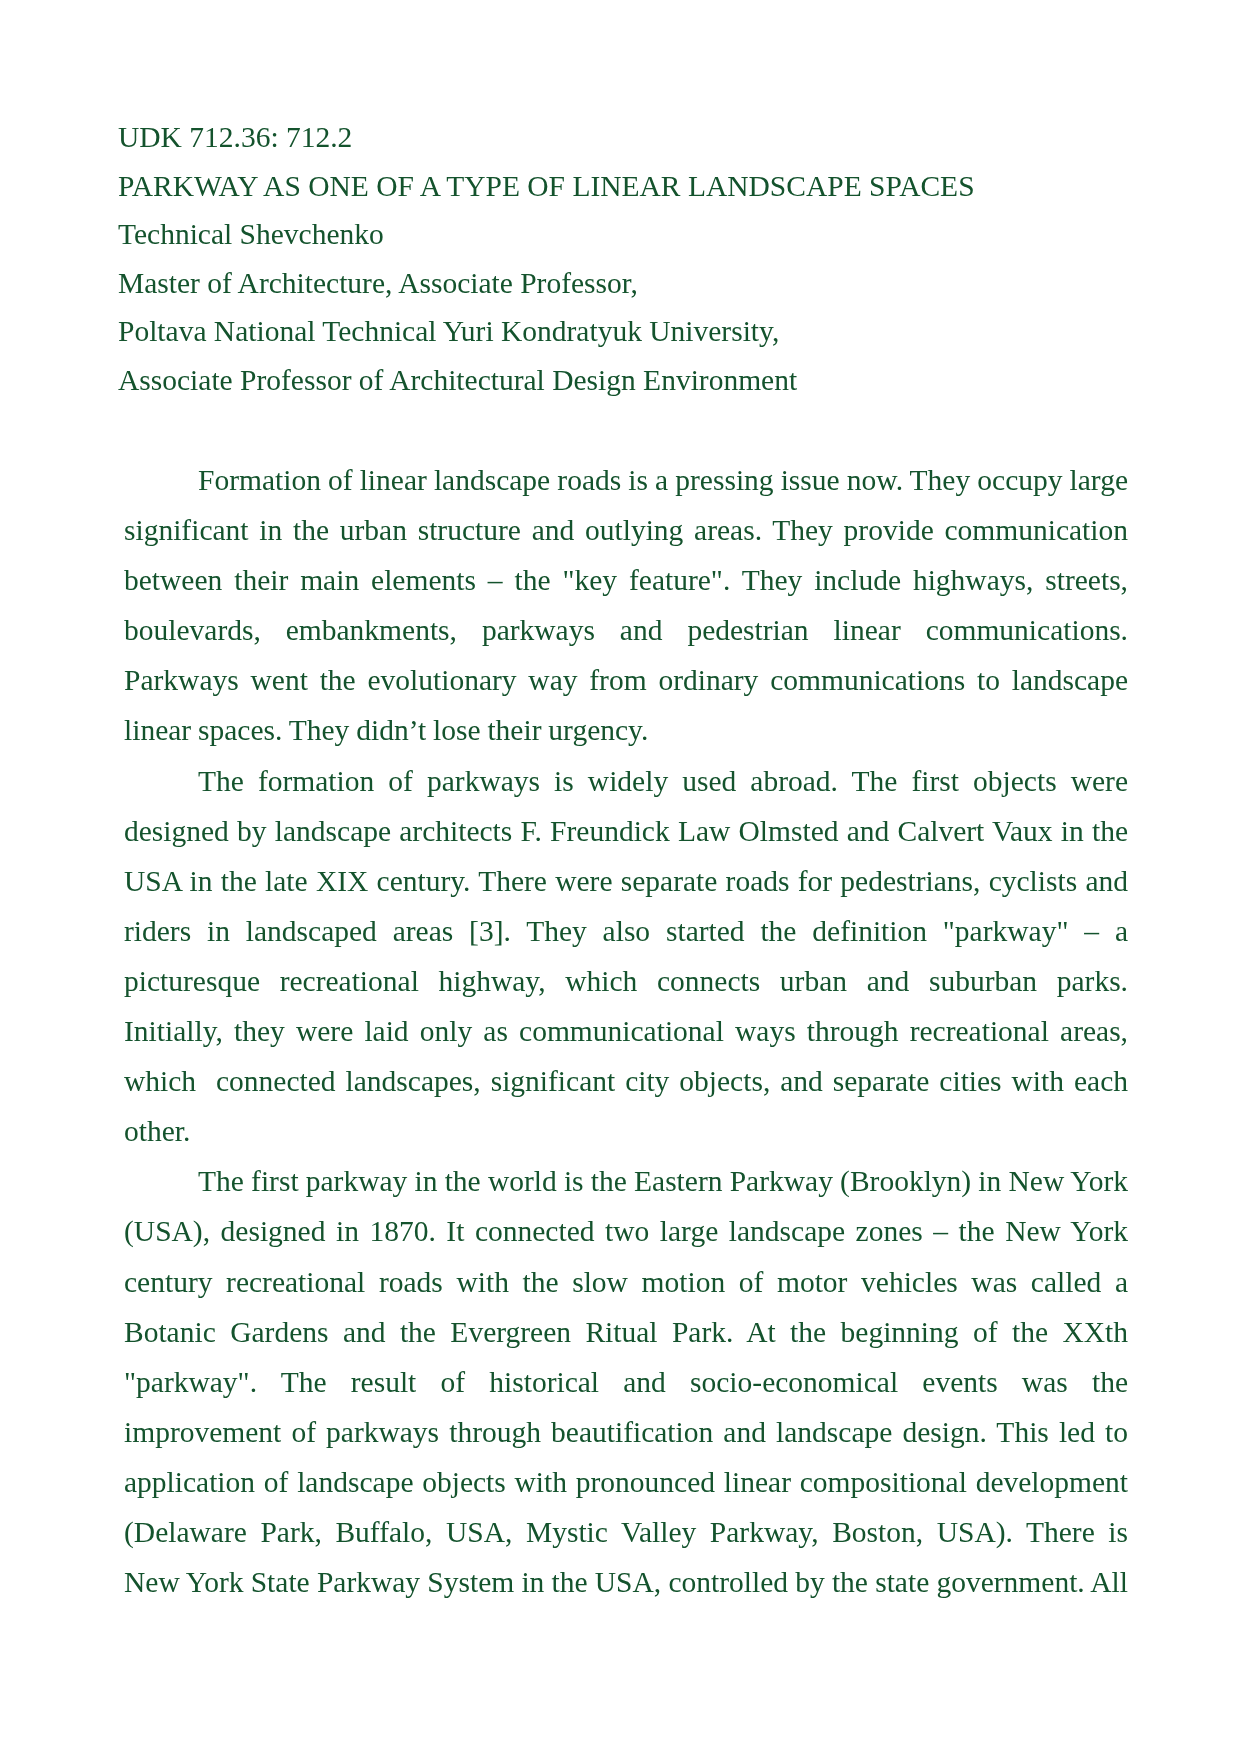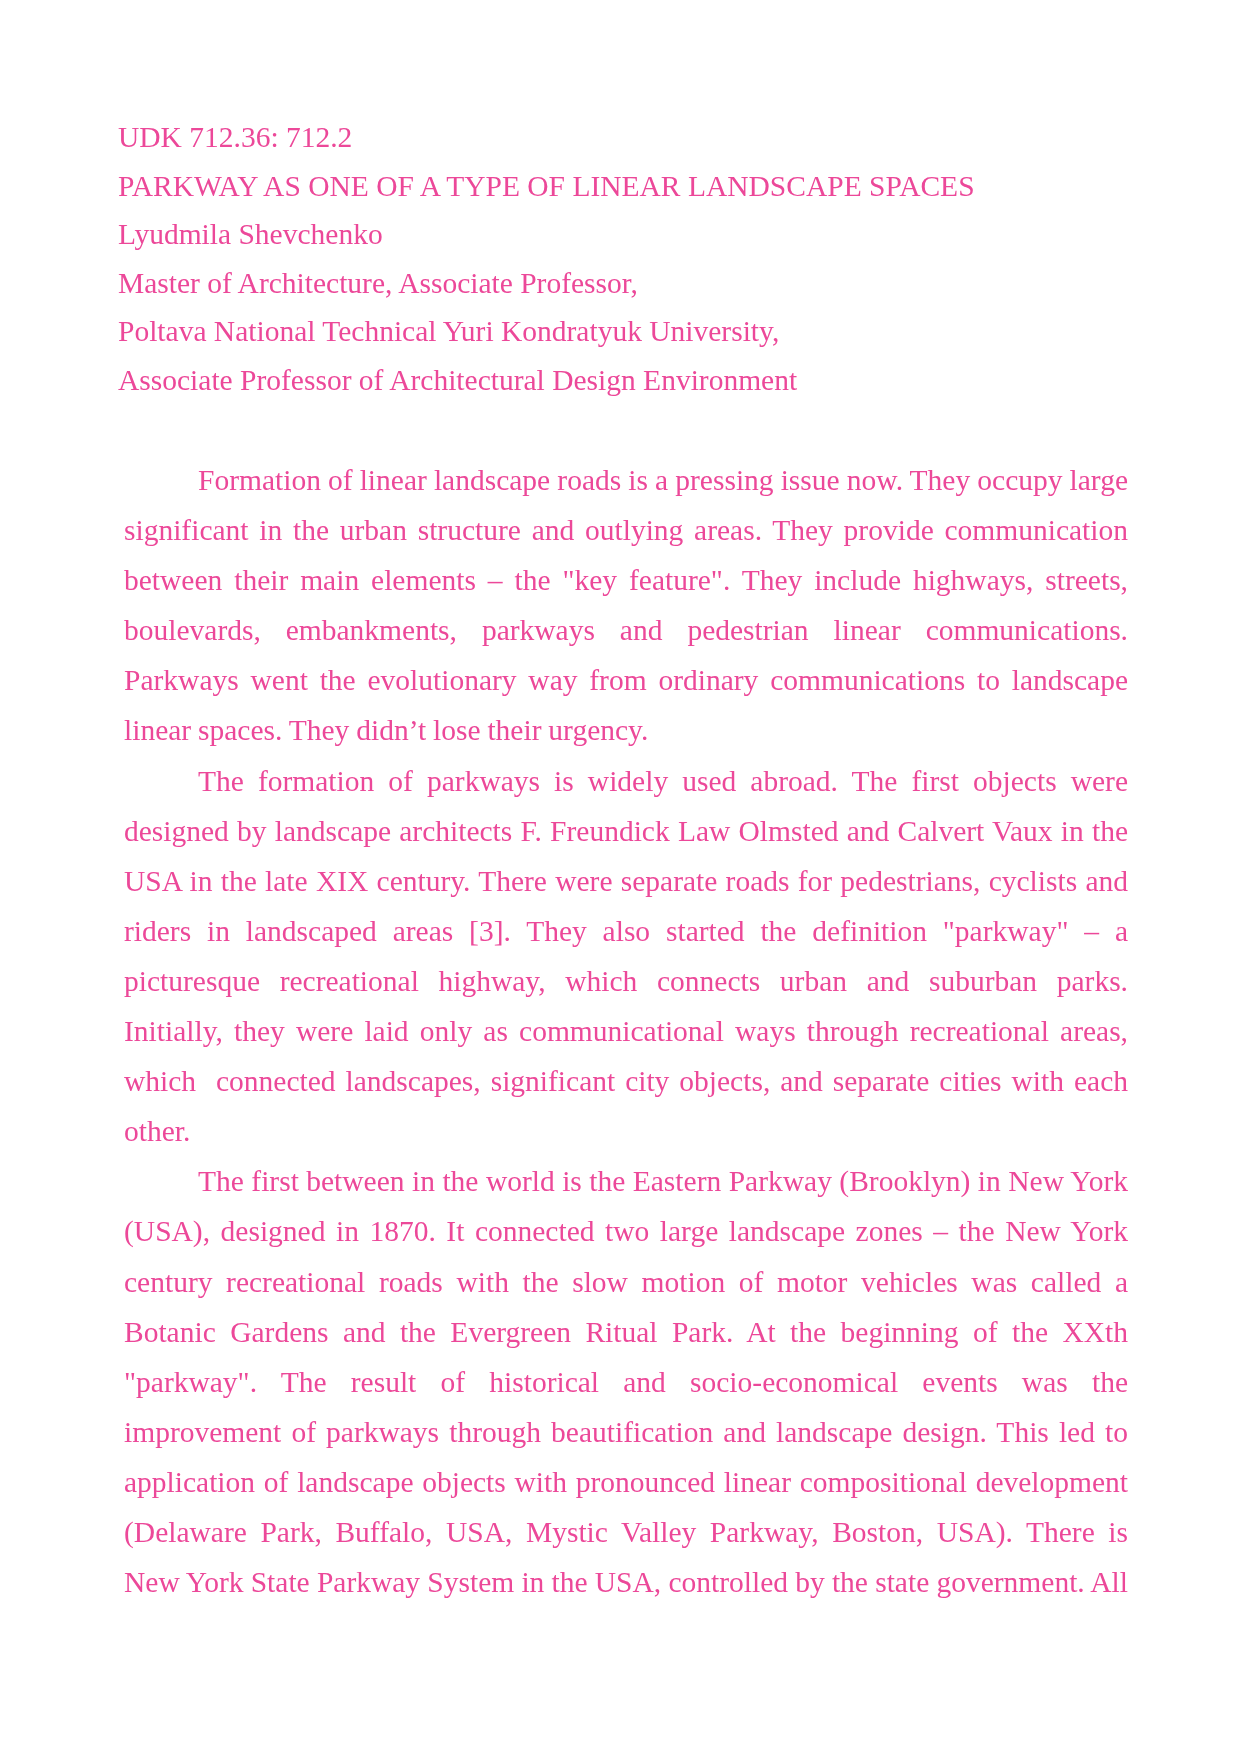--- a/index.html
+++ b/index.html
@@ -12,21 +12,21 @@
     height: 1754px;
     position: relative;
   }
   .page {
     position: absolute;
     left: 0;
     top: 0;
     width: 1240px;
     height: 1754px;
     background: #ffffff;
-    color: #ec4899;
+    color: #14532d;
     font-family: "Liberation Serif", "DejaVu Serif", serif;
     font-size: 29.5px;
   }
   .header-block {
     position: absolute;
     left: 118px;
     top: 113px;
     width: 1004px;
     line-height: 48.6px;
   }
@@ -60,21 +60,21 @@
   .indent { text-indent: 74px; }
 </style>
 </head>
 <body>
 
 <div class="page">
 
   <div class="header-block">
     <div class="hline left">UDK 712.36: 712.2</div>
     <div class="hline center">PARKWAY AS ONE OF A TYPE OF LINEAR LANDSCAPE SPACES</div>
-    <div class="hline center">Lyudmila Shevchenko</div>
+    <div class="hline center">Technical Shevchenko</div>
     <div class="hline center">Master of Architecture, Associate Professor,</div>
     <div class="hline center">Poltava National Technical Yuri Kondratyuk University,</div>
     <div class="hline center">Associate Professor of Architectural Design Environment</div>
   </div>
 
   <div class="body-block">
 
     <div class="para">
       <div class="bline j indent">Formation of linear landscape roads is a pressing issue now. They occupy large</div>
       <div class="bline j">significant in the urban structure and outlying areas. They provide communication</div>
@@ -89,21 +89,21 @@
       <div class="bline j">designed by landscape architects F. Freundick Law Olmsted and Calvert Vaux in the</div>
       <div class="bline j">USA in the late XIX century. There were separate roads for pedestrians, cyclists and</div>
       <div class="bline j">riders in landscaped areas [3]. They also started the definition "parkway" – a</div>
       <div class="bline j">picturesque recreational highway, which connects urban and suburban parks.</div>
       <div class="bline j">Initially, they were laid only as communicational ways through recreational areas,</div>
       <div class="bline j">which&nbsp; connected landscapes, significant city objects, and separate cities with each</div>
       <div class="bline l">other.</div>
     </div>
 
     <div class="para">
-      <div class="bline j indent">The first between in the world is the Eastern Parkway (Brooklyn) in New York</div>
+      <div class="bline j indent">The first parkway in the world is the Eastern Parkway (Brooklyn) in New York</div>
       <div class="bline j">(USA), designed in 1870. It connected two large landscape zones – the New York</div>
       <div class="bline j">century recreational roads with the slow motion of motor vehicles was called a</div>
       <div class="bline j">Botanic Gardens and the Evergreen Ritual Park. At the beginning of the XXth</div>
       <div class="bline j">"parkway". The result of historical and socio-economical events was the</div>
       <div class="bline j">improvement of parkways through beautification and landscape design. This led to</div>
       <div class="bline j">application of landscape objects with pronounced linear compositional development</div>
       <div class="bline j">(Delaware Park, Buffalo, USA, Mystic Valley Parkway, Boston, USA). There is</div>
       <div class="bline j">New York State Parkway System in the USA, controlled by the state government. All</div>
     </div>
 

